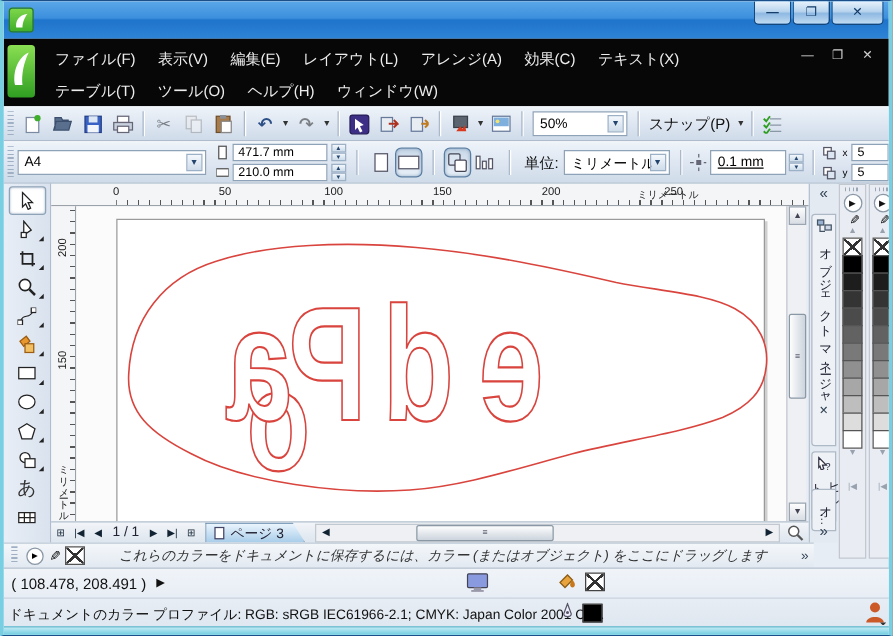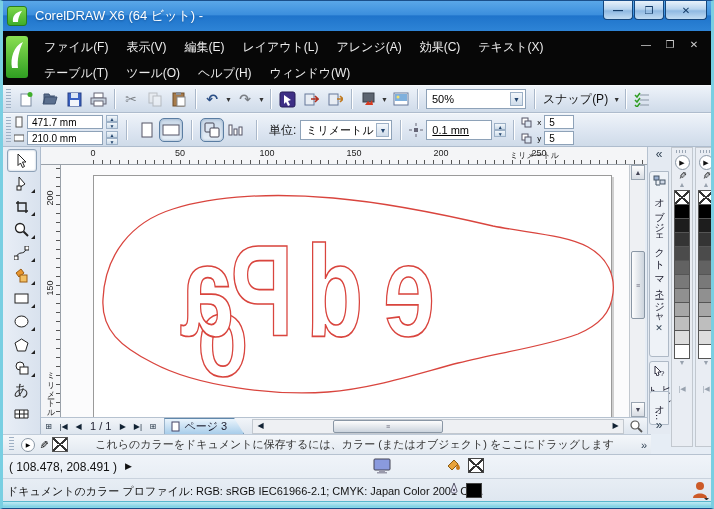--- a/index.html
+++ b/index.html
@@ -94,21 +94,21 @@
   .pal .pgrip { width:12px; height:3px; margin:2px 0; background:repeating-linear-gradient(90deg,#9aa6b4 0 1px, transparent 1px 3px); }
   .pal .flyo { width:15px; height:15px; border:1px solid #8a97a5; border-radius:50%; background:#fff; font-size:7px; display:flex; align-items:center; justify-content:center; color:#111; }
   .pal .scr { font-size:7px; color:#98a2ae; height:10px; }
   .swatch { width:16px; height:15px; border:1px solid #555; margin-top:-1px; }
   .swatch.none { background:
       linear-gradient(to top right, transparent calc(50% - 1px), #333 calc(50% - 1px) calc(50% + 1px), transparent calc(50% + 1px)),
       linear-gradient(to bottom right, transparent calc(50% - 1px), #333 calc(50% - 1px) calc(50% + 1px), transparent calc(50% + 1px)), #fff; }
 
   
   #tray { position:absolute; left:0; top:433px; width:648px; height:20px; background:linear-gradient(#f4f7fa,#e2e9f1); border-top:1px solid #c0cbd8; display:flex; align-items:center; gap:4px; padding-left:3px; }
-  #tray-hint { flex:1; text-align:center; font-size:11px; color:#333; white-space:nowrap; overflow:hidden; }
+  #tray-hint { flex:1; text-align:center; font-size:11px; font-style:italic; color:#333; white-space:nowrap; overflow:hidden; }
   #tray-more { font-size:11px; color:#345; padding-right:4px; }
 
   
   #status { position:absolute; left:0; top:453px; width:714px; height:47px; background:linear-gradient(#f0f4f9,#dfe7f0); border-top:1px solid #b6c2d0; font-size:11px; color:#111; }
   #coords { position:absolute; left:6px; top:5px; font-size:12px; }
   #coords-arrow { position:absolute; left:122px; top:6px; font-size:9px; }
   #statline { position:absolute; left:0; top:23px; width:100%; height:1px; background:#c9d2dd; }
   #profile { position:absolute; left:4px; top:29px; font-size:11px; white-space:nowrap; }
   .indic { position:absolute; display:flex; align-items:center; gap:5px; }
   .chip { width:16px; height:15px; border:1px solid #444; }
@@ -121,21 +121,20 @@
 <body>
 
 <div id="win">
 
   <div id="titlebar">
     <div id="app-icon">
       <svg width="16" height="16">
           <path d="M3,13 C2,8 5,3 12,2 C9,6 8,10 8,13 Z" fill="#fff"></path>
         </svg>
     </div>
-    <span id="title-text">CorelDRAW X6 (64 ビット) -</span>
     <div id="win-controls">
       <div class="wbtn">—</div>
       <div class="wbtn">❐</div>
       <div class="wbtn close">✕</div>
     </div>
   </div>
 
   <div id="menubar">
     <div id="menu-app-icon">
       <svg width="22" height="42">
@@ -239,38 +238,42 @@
     </div>
     <div class="drop">▼</div>
     <div class="tbtn">
       <svg width="16" height="14">
           <rect x="1" y="1" width="14" height="12" fill="#fff" stroke="#66799a"></rect>
           <rect x="2" y="2" width="12" height="7" fill="#7fb0dd"></rect>
           <circle cx="5" cy="5" r="1.5" fill="#f5e36a"></circle>
         </svg>
     </div>
     <div class="sep"></div>
-    <div class="combo" style="width:100px; margin:0 4px;">
+    <div class="combo" style="width:76px; margin:0 4px;">
       <span>50%</span>
       <span class="arr">▼</span>
     </div>
     <div class="sep"></div>
     <span class="lbl">スナップ(P)</span>
     <div class="drop">▼</div>
     <div class="sep"></div>
     <div class="tbtn">
       <svg width="16" height="15">
           <path d="M6,3 h9 M6,8 h9 M6,13 h9" stroke="#8a97a5"></path>
           <path d="M1,3 l2,2 3,-4 M1,8 l2,2 3,-4 M1,13 l2,2 3,-4" stroke="#2f9e22" fill="none" stroke-width="1.5"></path>
         </svg>
     </div>
   </div>
 
   <div class="bar" id="propbar">
     <div class="grip"></div>
+    <div class="combo" style="width:165px; margin-right:8px;">
+      <span>A4</span>
+      <span class="arr">▼</span>
+    </div>
     <div class="sizefields">
       <div class="sizerow">
         <svg width="10" height="12">
             <rect x="2" y="1" width="6" height="10" fill="#fff" stroke="#555"></rect>
           </svg>
         <div class="sfield">471.7 mm</div>
         <div class="spin">
             <span>▲</span>
             <span>▼</span>
           </div>

